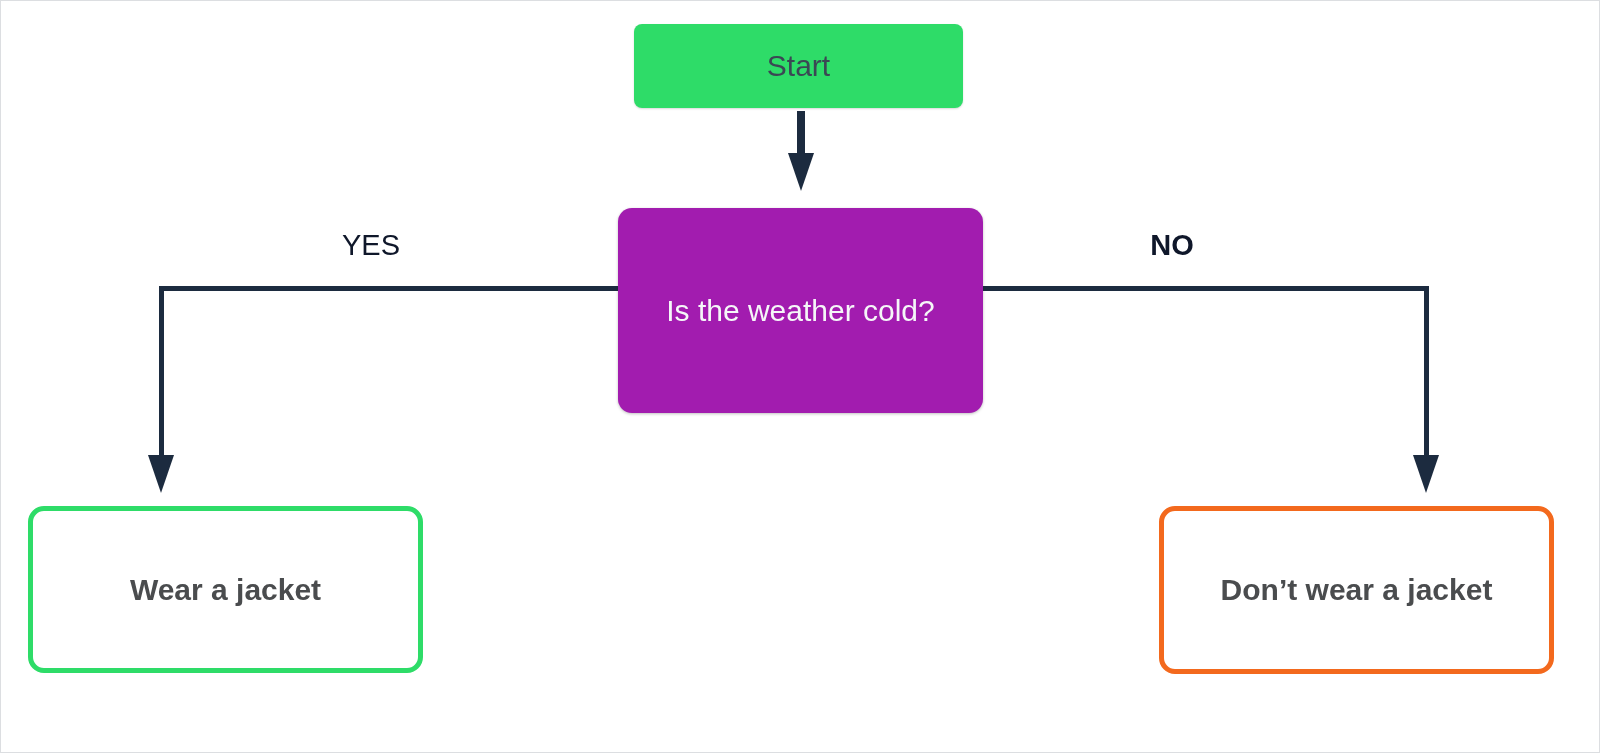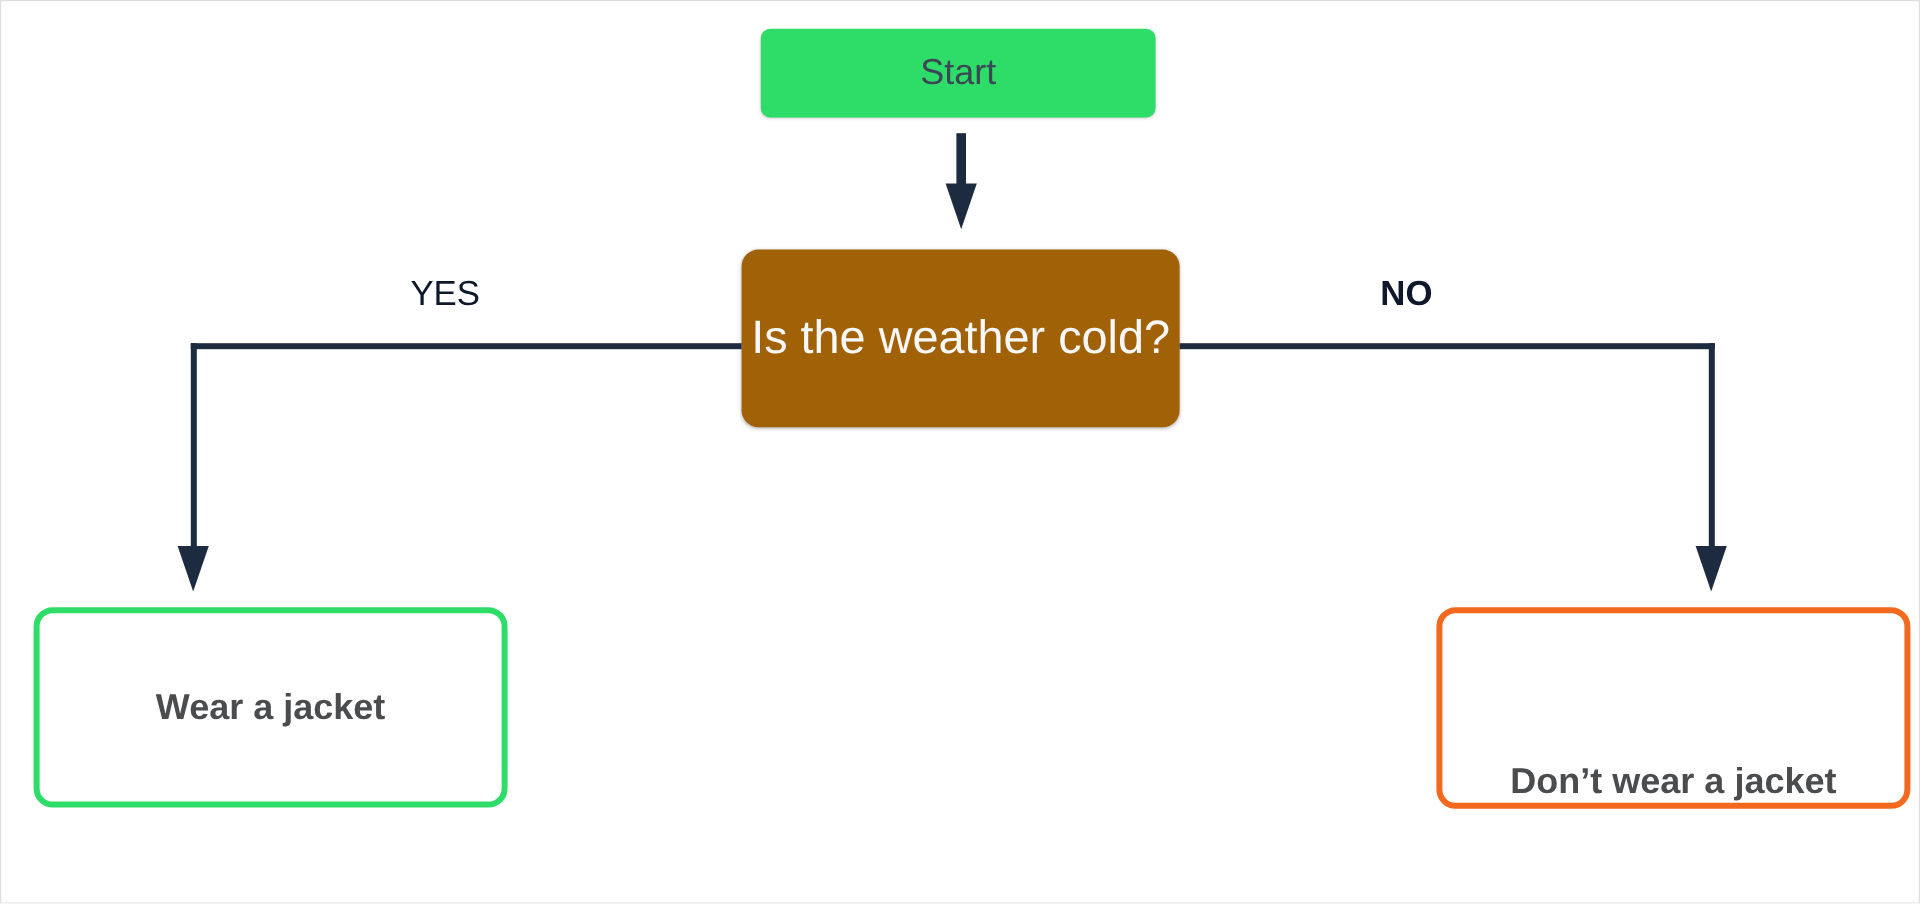--- a/index.html
+++ b/index.html
@@ -18,54 +18,53 @@
   .node {
     position: absolute;
     display: flex;
     align-items: center;
     justify-content: center;
     text-align: center;
   }
 
   
   .node-start {
-    left: 633px; top: 23px; width: 329px; height: 74px;
+    left: 633px; top: 23px; width: 329px; height: 84px;
     background: #2edc68;
     border-radius: 8px;
     color: #3b4754;
     font-size: 30px;
     box-shadow: 0 1px 2px rgba(0,0,0,0.15);
   }
 
   
   .node-decision {
-    left: 617px; top: 207px; width: 365px; height: 148px;
-    background: #a16207;
+    left: 617px; top: 207px; width: 365px; height: 205px;
+    background: #a21caf;
     border-radius: 14px;
     color: #f5f7f8;
-    font-size: 39px;
+    font-size: 30px;
     box-shadow: 0 1px 3px rgba(0,0,0,0.25);
   }
 
   
   .node-outcome {
     background: #ffffff;
     border-radius: 16px;
     font-size: 30px;
     font-weight: bold;
     color: #4a4c4e;
   }
   .node-outcome-yes {
     left: 27px; top: 505px; width: 395px; height: 167px;
     border: 5px solid #2edc68;
   }
   .node-outcome-no {
-    left: 1196px; top: 505px; width: 395px; height: 168px;
+    left: 1158px; top: 505px; width: 395px; height: 168px;
     border: 5px solid #f3691d;
-    align-items: flex-end;
   }
 
   
   .line {
     position: absolute;
     background: #1c2b3f;
   }
   .line-start-shaft   { left: 796px;  top: 110px; width: 8px;   height: 44px; }
   .line-yes-h         { left: 158px;  top: 285px; width: 459px; height: 5px;  }
   .line-yes-v         { left: 158px;  top: 285px; width: 5px;   height: 172px; }

